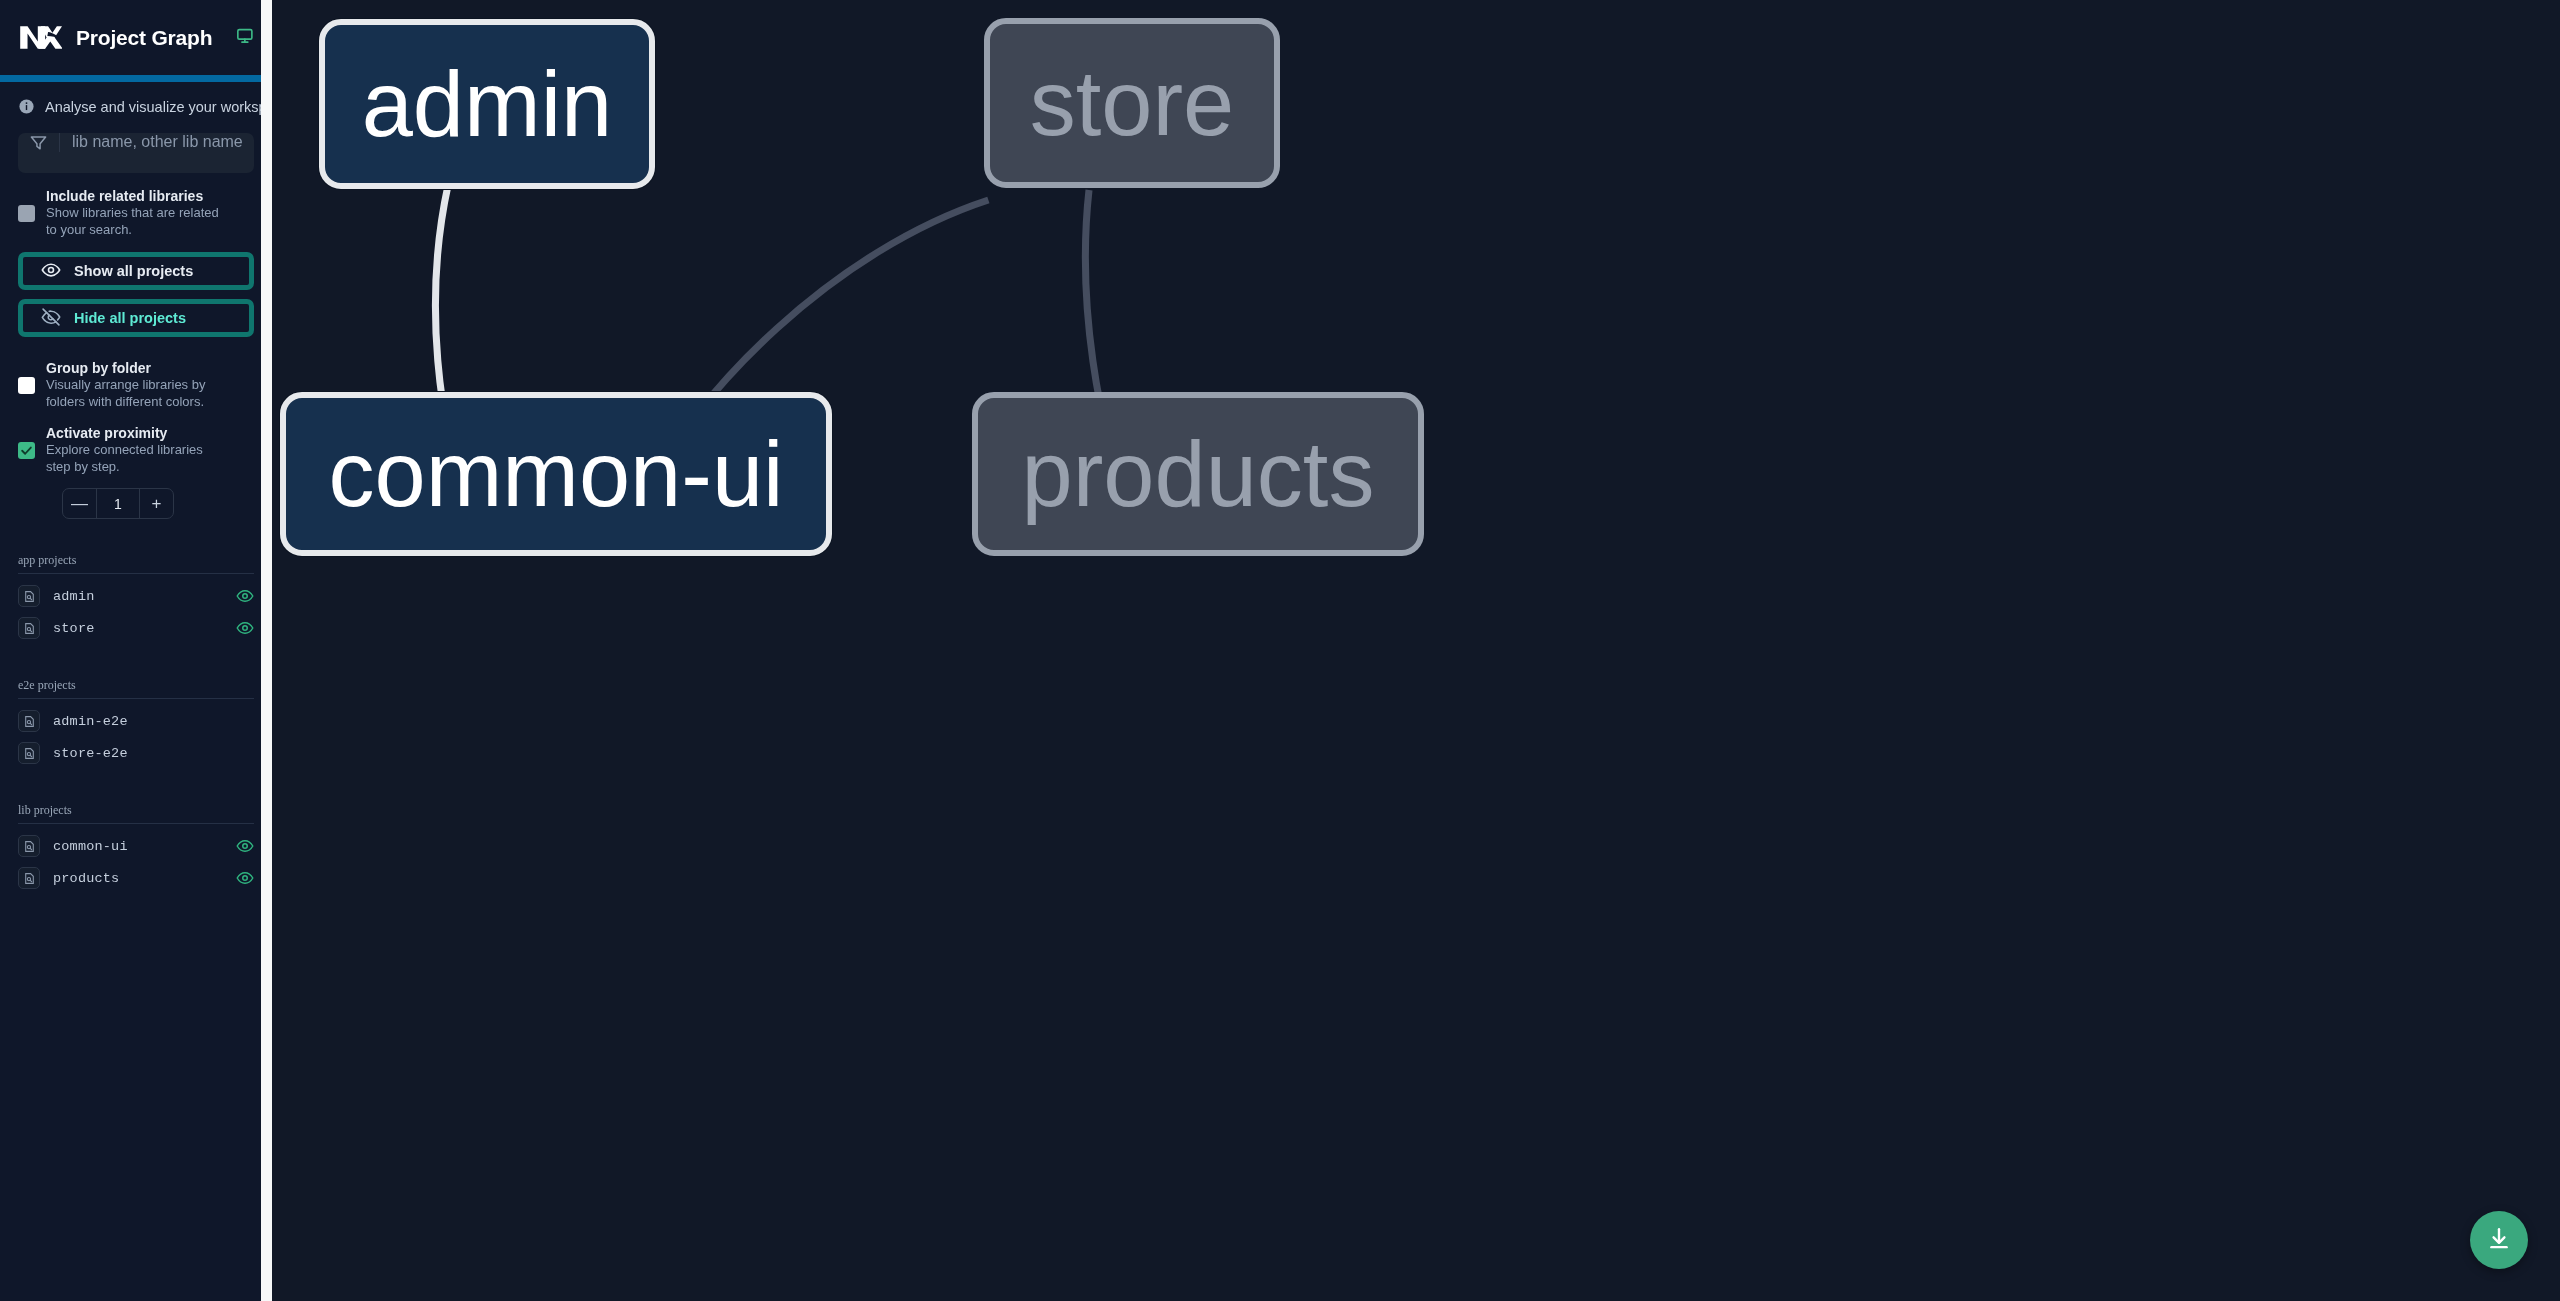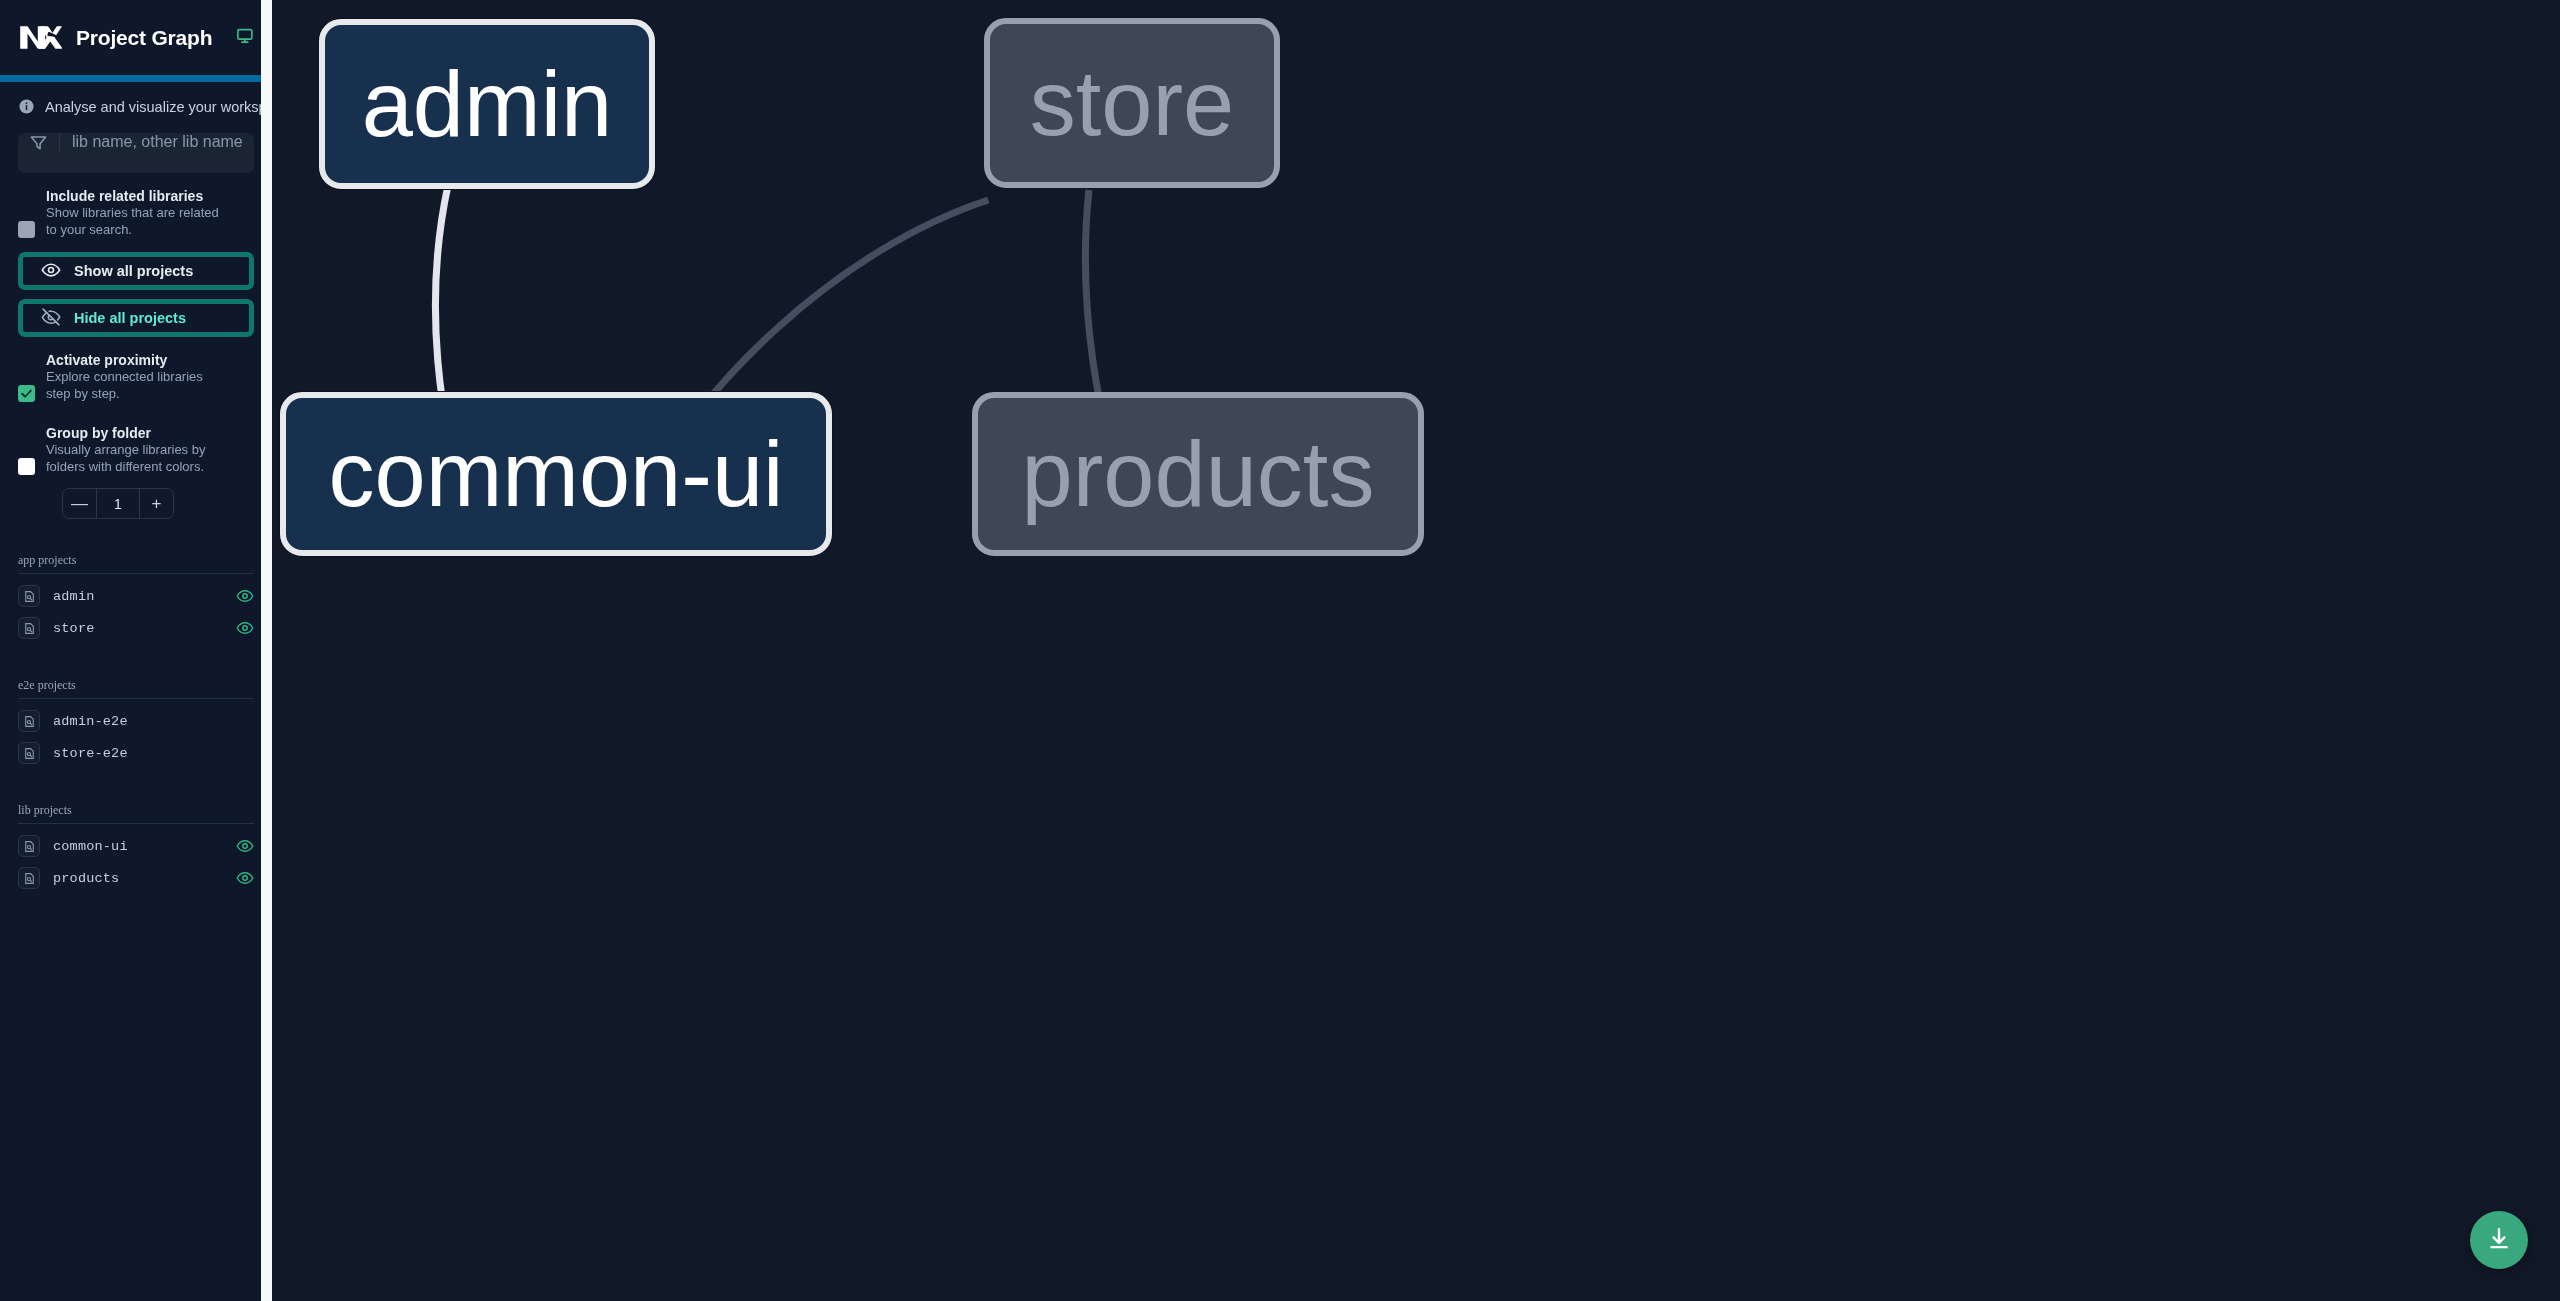--- a/index.html
+++ b/index.html
@@ -56,21 +56,21 @@
     border-right: 1px solid #2b3547;
   }
   .filter-icon { width: 19px; height: 19px; }
   .search-input {
     flex: 1 1 auto; background: transparent; border: 0; outline: none;
     color: #e2e8f0; font-size: 16px; padding: 0 12px;
     font-family: "Liberation Sans", sans-serif;
   }
   .search-input::placeholder { color: #8a97aa; }
 
-  .opt-block { padding: 14px 18px 0 18px; display: flex; gap: 11px; align-items: flex-end; }
+  .opt-block { padding: 14px 18px 0 18px; display: flex; gap: 11px; align-items: center; }
   .cb {
     width: 17px; height: 17px; flex: 0 0 17px;
     border-radius: 3px; margin-top: 2px;
     display: flex; align-items: center; justify-content: center;
   }
   .cb-off { background: #9aa4b2; }
   .cb-white { background: #ffffff; }
   .cb-on { background: #3dba87; }
   .cb-on svg { width: 13px; height: 13px; }
   .opt-text { display: flex; flex-direction: column; }
@@ -246,37 +246,37 @@
             <path d="M17.9 17.9A10.5 10.5 0 0 1 12 19.5C5.6 19.5 1.6 12.5 1.6 12.5a19 19 0 0 1 5.1-5.8"></path>
             <path d="M9.9 5.2A9.6 9.6 0 0 1 12 5c6.4 0 10.4 7 10.4 7a19.2 19.2 0 0 1-2.5 3.5"></path>
             <path d="M9.9 9.9a3 3 0 1 0 4.2 4.2"></path>
             <line x1="2.5" y1="2.5" x2="21.5" y2="21.5"></line>
           </svg>
         </span>
         <span>Hide all projects</span>
       </button>
     </div>
 
+    <div class="opt-block" style="padding-top:22px;">
+      <span class="cb cb-white"></span>
+      <span class="opt-text">
+        <span class="opt-title">Group by folder</span>
+        <span class="opt-desc">Visually arrange libraries by folders with different colors.</span>
+      </span>
+    </div>
+
     <div class="opt-block" style="padding-top:14px;">
       <span class="cb cb-on">
         <svg viewBox="0 0 24 24" fill="none" stroke="#0f3d2c" stroke-width="3.4" stroke-linecap="round" stroke-linejoin="round">
           <polyline points="4,12.5 9.5,18 20,6.5"></polyline>
         </svg>
       </span>
       <span class="opt-text">
         <span class="opt-title">Activate proximity</span>
         <span class="opt-desc">Explore connected libraries step by step.</span>
-      </span>
-    </div>
-
-    <div class="opt-block" style="padding-top:22px;">
-      <span class="cb cb-white"></span>
-      <span class="opt-text">
-        <span class="opt-title">Group by folder</span>
-        <span class="opt-desc">Visually arrange libraries by folders with different colors.</span>
       </span>
     </div>
 
     <div class="stepper">
       <button class="step-btn minus">—</button>
       <span class="step-val">1</span>
       <button class="step-btn plus">+</button>
     </div>
 
     <div class="group">

